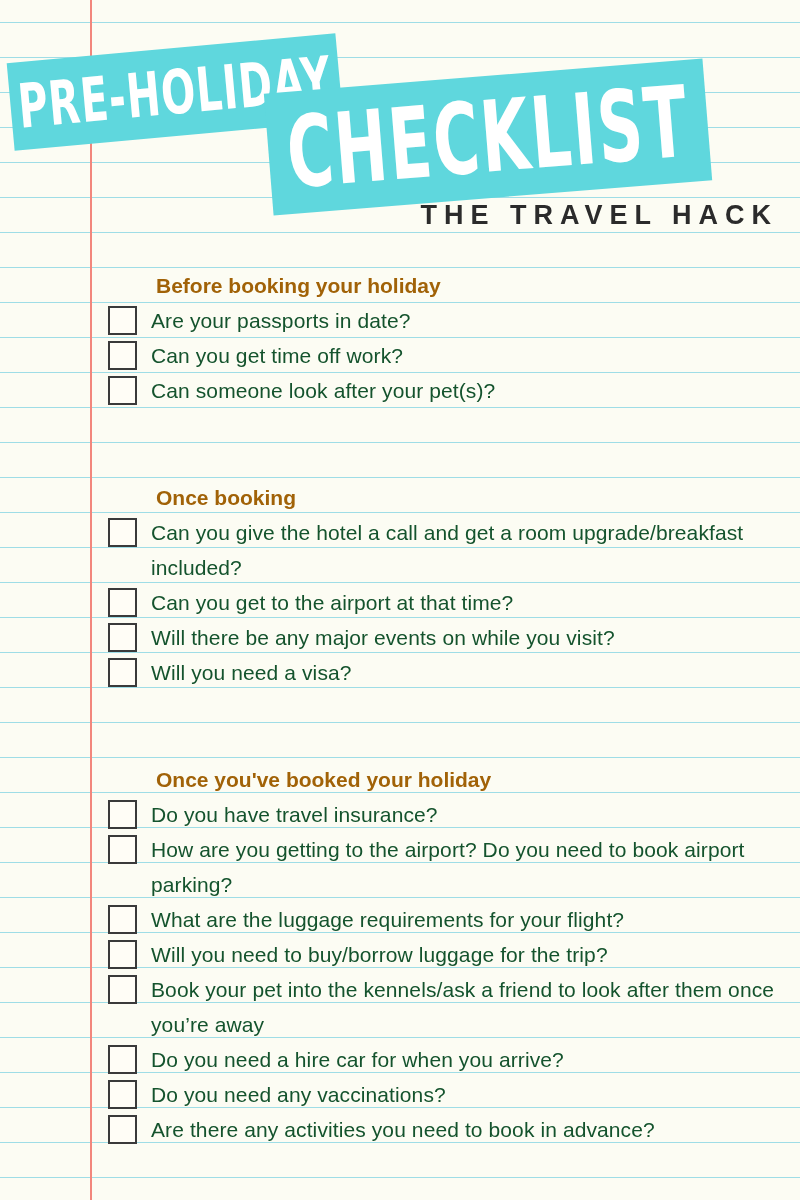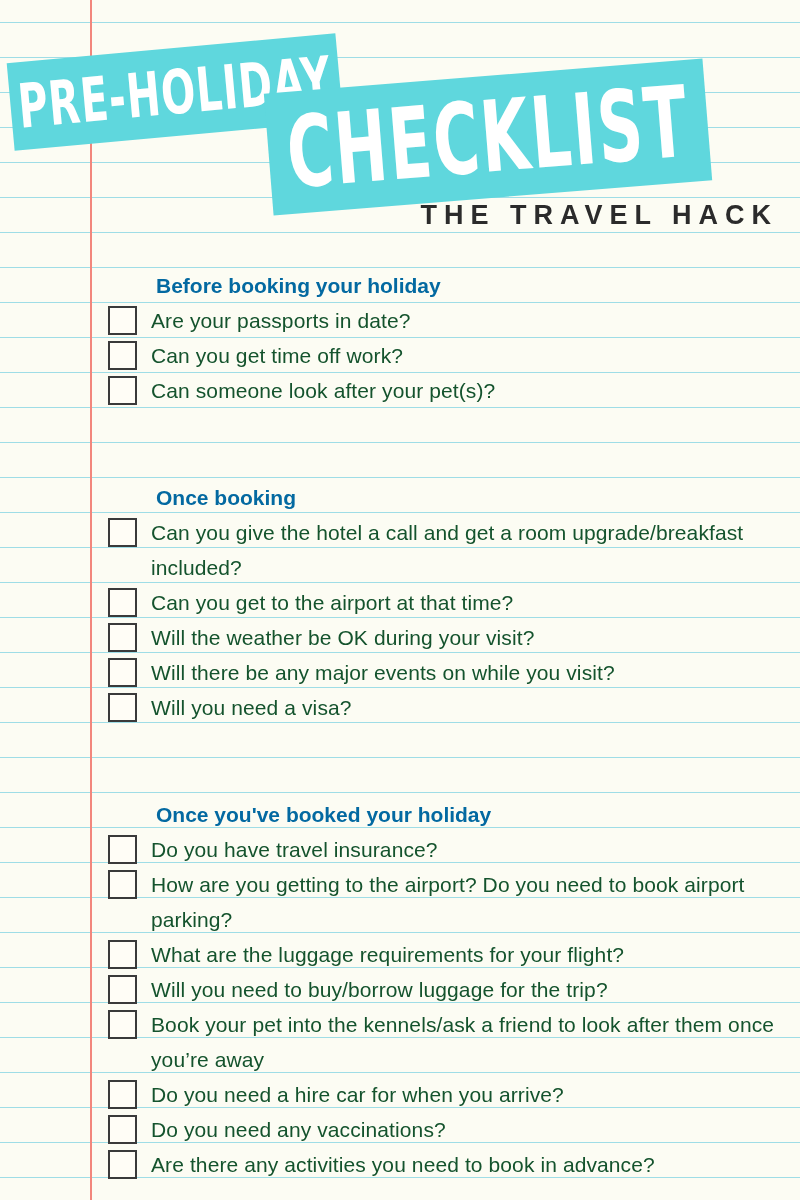--- a/index.html
+++ b/index.html
@@ -111,21 +111,21 @@
     padding: 18px 20px 0 100px;
     box-sizing: border-box;
   }
   .section {
     margin-bottom: 2px;
   }
   .section-title {
     font-family: "Liberation Sans", sans-serif;
     font-weight: bold;
     font-size: 21px;
-    color: #0369a1;
+    color: #a16207;
     padding-left: 56px;
     height: 35px;
     line-height: 35px;
     white-space: nowrap;
   }
   .spacer {
     height: 70px;
   }
   .item {
     display: flex;
@@ -224,24 +224,20 @@
         <div class="item">
           <div class="checkbox"></div>
           <div class="item-label">Can you give the hotel a call and get a room upgrade/breakfast included?</div>
         </div>
         <div class="item">
           <div class="checkbox"></div>
           <div class="item-label">Can you get to the airport at that time?</div>
         </div>
         <div class="item">
           <div class="checkbox"></div>
-          <div class="item-label">Will the weather be OK during your visit?</div>
-        </div>
-        <div class="item">
-          <div class="checkbox"></div>
           <div class="item-label">Will there be any major events on while you visit?</div>
         </div>
         <div class="item">
           <div class="checkbox"></div>
           <div class="item-label">Will you need a visa?</div>
         </div>
       </div>
       <div class="spacer"></div>
       <div class="section">
         <div class="section-title">Once you've booked your holiday</div>

